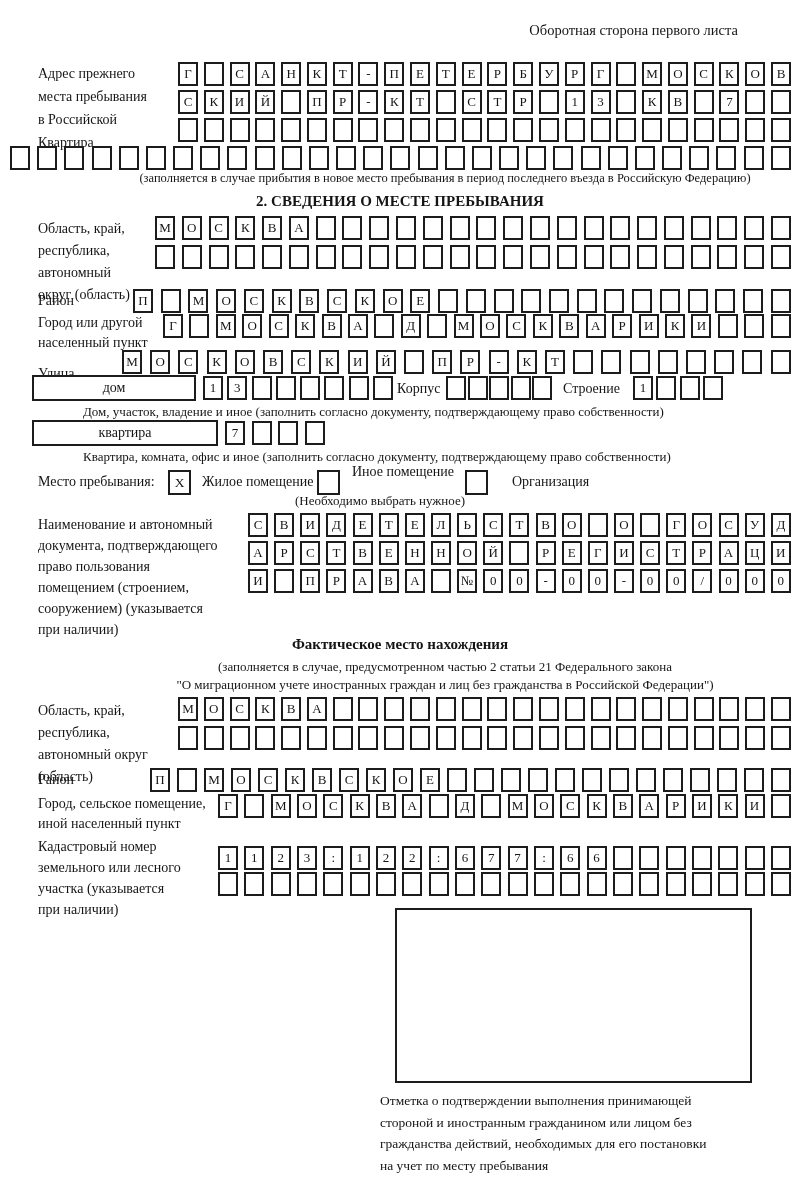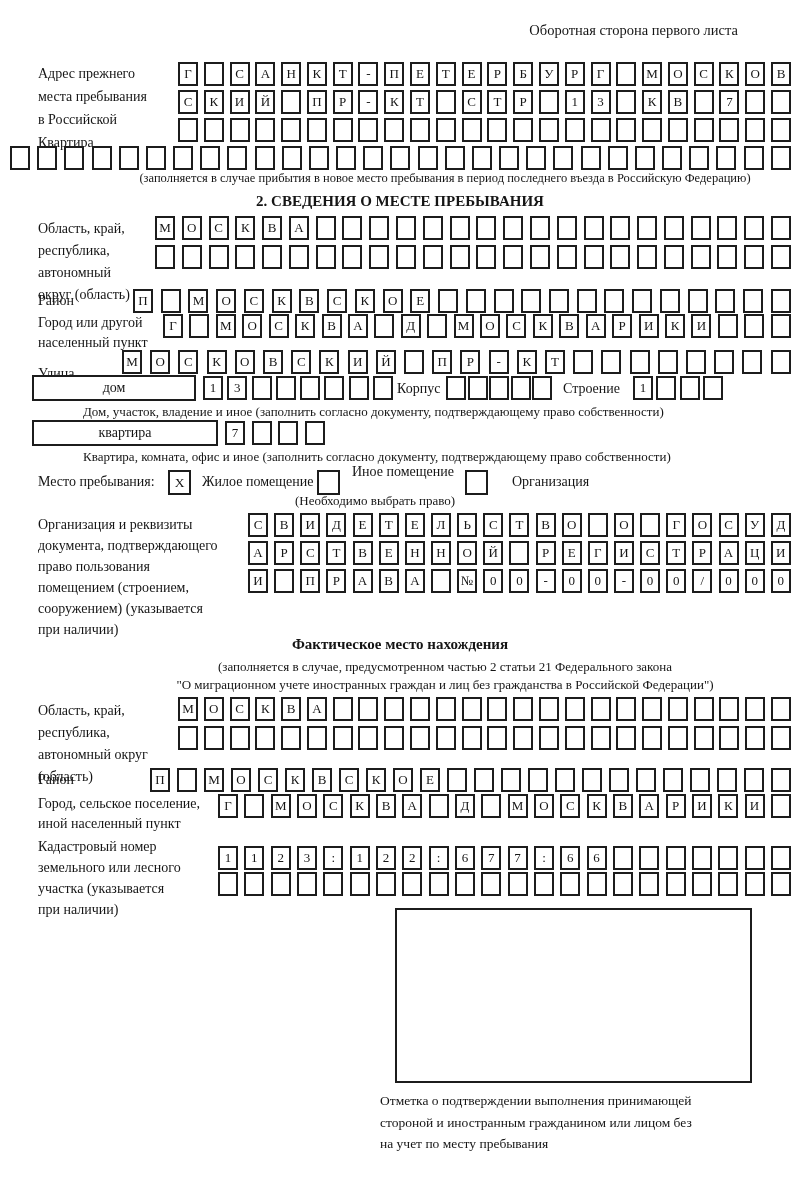--- a/index.html
+++ b/index.html
@@ -347,24 +347,24 @@
     </div>
   <div class="note" style="left:38px;top:449px;font-size:13px;">Квартира, комната, офис и иное (заполнить согласно документу, подтверждающему право собственности)</div>
 
   <div class="lbl" style="left:38px;top:471px;">Место пребывания:</div>
   <div class="checkbox" style="left:168px;top:470px;">X</div>
   <div class="lbl" style="left:202px;top:471px;">Жилое помещение</div>
   <div class="checkbox" style="left:317px;top:470px;"></div>
   <div class="lbl" style="left:352px;top:461px;">Иное помещение</div>
   <div class="checkbox" style="left:465px;top:470px;"></div>
   <div class="lbl" style="left:512px;top:471px;">Организация</div>
-  <div class="note" style="left:250px;top:493px;font-size:13px;">(Необходимо выбрать право)</div>
+  <div class="note" style="left:250px;top:493px;font-size:13px;">(Необходимо выбрать нужное)</div>
 
   <div class="lbl" style="left:38px;top:514px;line-height:21px;">
-    <div>Организация и реквизиты</div>
+    <div>Наименование и автономный</div>
     <div>документа, подтверждающего</div>
     <div>право пользования</div>
     <div>помещением (строением,</div>
     <div>сооружением) (указывается</div>
     <div>при наличии)</div>
   </div>
   <div class="cellrow" style="left:248px;top:513px;width:543px;">
       <span class="cell">С</span>
       <span class="cell">В</span>
       <span class="cell">И</span>
@@ -519,21 +519,21 @@
       <span class="cell"></span>
       <span class="cell"></span>
       <span class="cell"></span>
       <span class="cell"></span>
       <span class="cell"></span>
       <span class="cell"></span>
       <span class="cell"></span>
     </div>
 
   <div class="lbl" style="left:38px;top:794px;line-height:20px;">
-    <div>Город, сельское поселение,</div>
+    <div>Город, сельское помещение,</div>
     <div>иной населенный пункт</div>
   </div>
   <div class="cellrow" style="left:218px;top:794px;width:573px;">
       <span class="cell">Г</span>
       <span class="cell"></span>
       <span class="cell">М</span>
       <span class="cell">О</span>
       <span class="cell">С</span>
       <span class="cell">К</span>
       <span class="cell">В</span>
@@ -606,16 +606,17 @@
       <span class="cell"></span>
       <span class="cell"></span>
       <span class="cell"></span>
       <span class="cell"></span>
     </div>
 
   <div class="stamp-box" style="left:395px;top:908px;width:357px;height:175px;"></div>
   <div class="caption" style="left:380px;top:1090px;width:390px;">
     <div>Отметка о подтверждении выполнения принимающей</div>
     <div>стороной и иностранным гражданином или лицом без</div>
+    <div>гражданства действий, необходимых для его постановки</div>
     <div>на учет по месту пребывания</div>
   </div>
 
 </div>
 
 </body></html>

